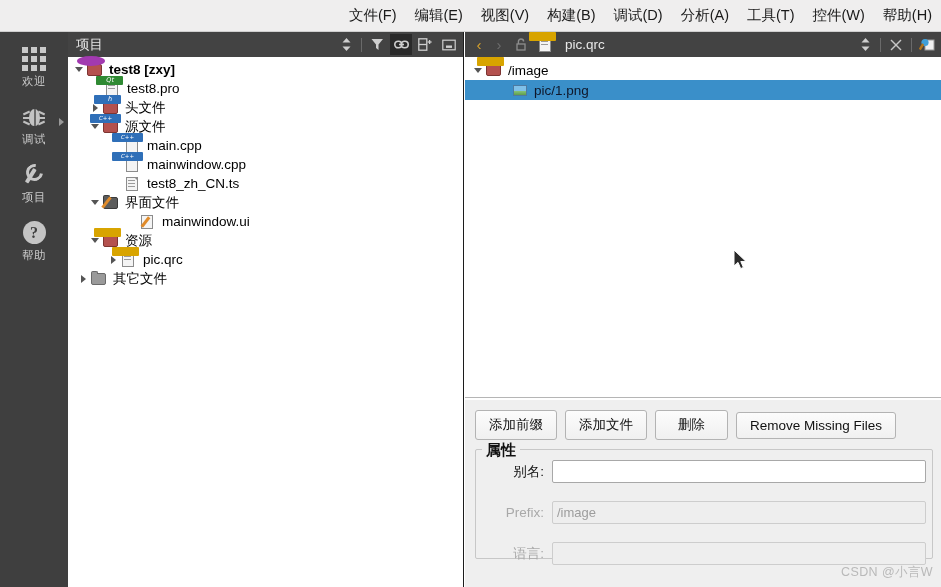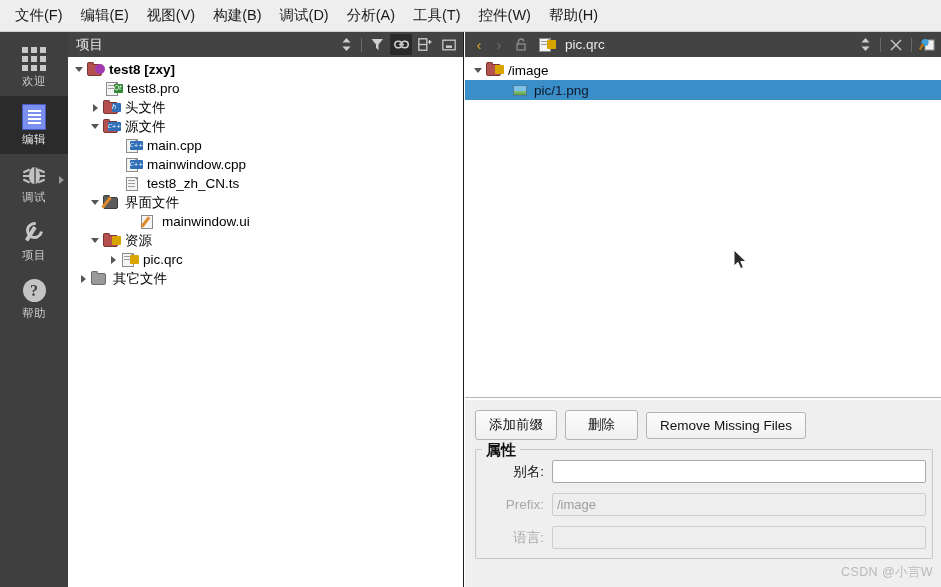--- a/index.html
+++ b/index.html
@@ -17,20 +17,21 @@
 
   
   .menubar {
     position: absolute; top: 0; left: 0;
     width: 941px; height: 32px;
     background: #efeeee;
     border-bottom: 1px solid #cfcfcf;
     display: flex; align-items: center;
     padding-left: 6px;
     box-sizing: border-box;
+    justify-content: flex-end;
   }
   .menu-item {
     font-size: 14.5px;
     color: #1a1a1a;
     padding: 3px 9px;
     white-space: nowrap;
     cursor: default;
   }
 
   
@@ -225,27 +226,27 @@
     border-bottom: none;
     border-radius: 2px 2px 0 0;
     box-sizing: border-box;
   }
   .folder.gray { background: #9a9a9a; border-color: #6a6a6a; }
   .folder.gray::before { background: #9a9a9a; border-color: #6a6a6a; }
   .folder.dark { background: #5c5c5c; border-color: #3a3a3a; }
   .folder.dark::before { background: #5c5c5c; border-color: #3a3a3a; }
 
   .badge {
-    position: absolute; right: 0px; bottom: 4px;
+    position: absolute; right: 0px; bottom: 12px;
     min-width: 9px; height: 9px;
     font-size: 6.5px; line-height: 9px;
-    text-align: left;
+    text-align: right;
     color: #fff;
     border-radius: 1px;
-    padding: 0 0;
+    padding: 0 9px;
     font-family: "DejaVu Sans", sans-serif;
   }
   .badge.h { background: #2f6fb8; }
   .badge.cpp { background: #2f6fb8; font-size: 5.5px; }
   .badge.qt { background: #2f8a33; }
   .badge.gear {
     background: #a23ab0; border-radius: 50%;
     width: 10px; height: 10px;
   }
   .badge.lock { background: #d8a400; }
@@ -372,21 +373,21 @@
   .group-title {
     position: absolute; top: -9px; left: 6px;
     background: #efefef;
     padding: 0 4px;
     font-size: 15px;
     font-weight: bold;
     color: #111;
   }
   .frow {
     display: flex; align-items: center;
-    margin-bottom: 10px;
+    margin-bottom: 18px;
   }
   .flabel {
     width: 62px;
     text-align: right;
     font-size: 13.5px;
     color: #111;
     padding-right: 8px;
     flex: none;
   }
   .flabel.disabled { color: #a9a9a9; }
@@ -454,31 +455,20 @@
             <i></i>
             <i></i>
             <i></i>
             <i></i>
             <i></i>
           </div>
       </div>
       <div class="mode-label">欢迎</div>
     </div>
 
-    <div class="mode-btn active">
-      <div class="mode-icon">
-        <div class="doc-icon">
-            <i></i>
-            <i></i>
-            <i></i>
-            <i></i>
-          </div>
-      </div>
-      <div class="mode-label">编辑</div>
-    </div>
 
 
     <div class="mode-btn">
       <div class="mode-icon">
         <div class="bug-icon">
           <span class="leg l1"></span>
             <span class="leg l2"></span>
             <span class="leg l3"></span>
           <span class="leg r1"></span>
             <span class="leg r2"></span>
@@ -734,20 +724,21 @@
         </span>
         <span>pic/1.png</span>
       </div>
     </div>
   </div>
 
   <div class="bottom">
 
     <div class="btn-row">
       <div class="qbtn">添加前缀</div>
+      <div class="qbtn">添加文件</div>
       <div class="qbtn" style="padding:5px 22px;">删除</div>
       <div class="qbtn">Remove Missing Files</div>
     </div>
 
     <div class="group">
       <div class="group-title">属性</div>
 
       <div class="frow">
         <div class="flabel">别名:</div>
         <input class="finput" type="text" value="" style="">

